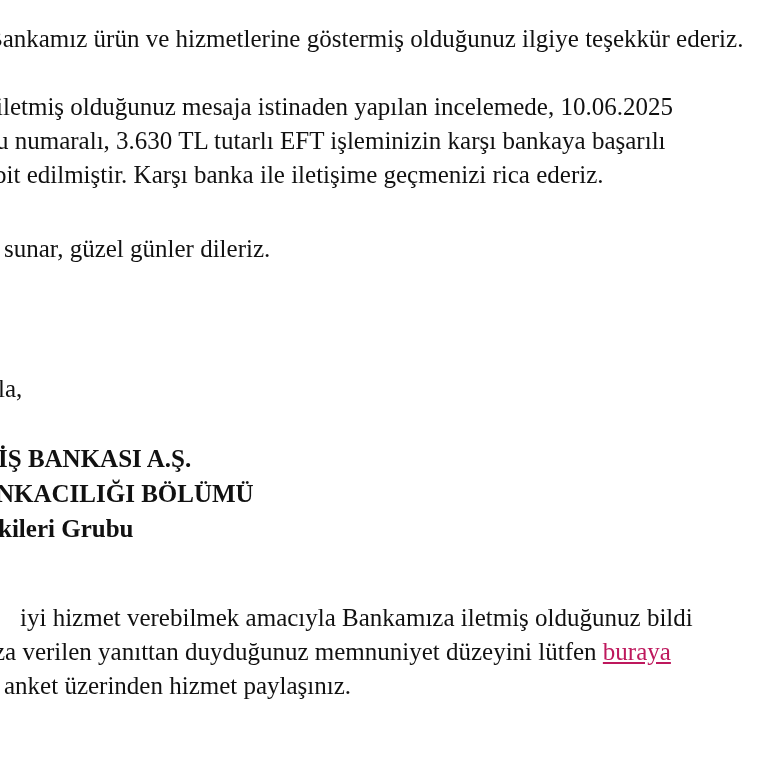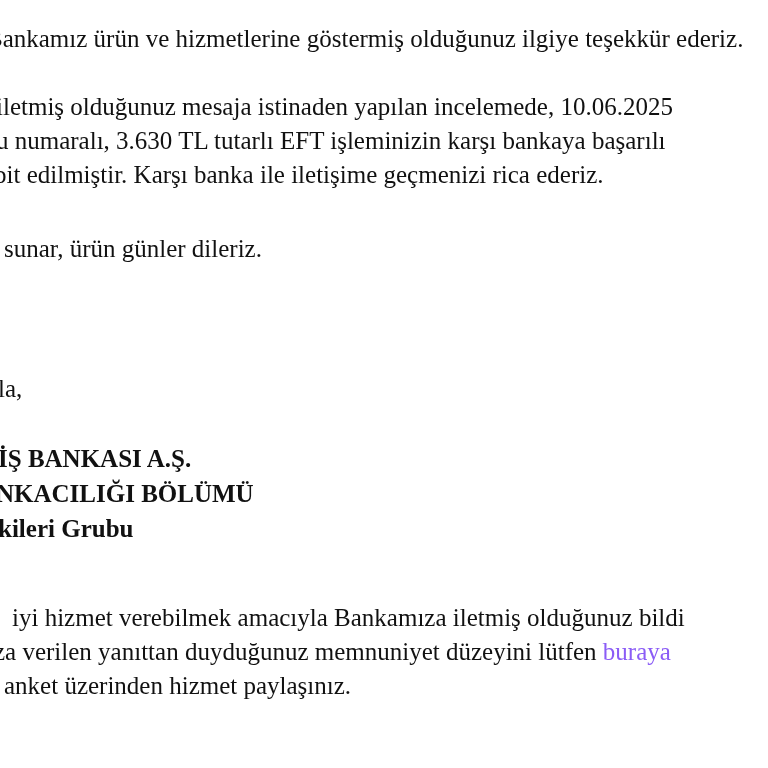--- a/index.html
+++ b/index.html
@@ -1,33 +1,33 @@
 <!DOCTYPE html>
 <html><head>
 <meta charset="utf-8">
 <style>
   html, body { margin:0; padding:0; }
   body { width:768px; height:768px; overflow:hidden; background:#ffffff; position:relative;
          font-family:"Liberation Serif", "DejaVu Serif", serif; color:#111; font-size:25px; }
   .line { position:absolute; white-space:nowrap; line-height:34px; }
   .bold { font-weight:bold; }
-  a.link { color:#8b5cf6; }
+  a.link { color:#be185d; text-decoration:underline; }
 </style>
 </head>
 <body>
 
 <div class="line" style="left:-14px; top:22px;"><span>Bankamız ürün ve hizmetlerine göstermiş olduğunuz ilgiye teşekkür ederiz.</span></div>
 
 <div class="line" style="left:-4px; top:90px;">iletmiş olduğunuz mesaja istinaden yapılan incelemede, 10.06.2025</div>
 <div class="line" style="left:-4px; top:124px;">u numaralı, 3.630 TL tutarlı EFT işleminizin karşı bankaya başarılı</div>
 <div class="line" style="left:-6px; top:158px;">pit edilmiştir. Karşı banka ile iletişime geçmenizi rica ederiz.</div>
 
-<div class="line" style="left:4px; top:232px;">sunar, ürün günler dileriz.</div>
+<div class="line" style="left:4px; top:232px;">sunar, güzel günler dileriz.</div>
 
 <div class="line" style="left:-2px; top:372px;">la,</div>
 
 <div class="line bold" style="left:-2px; top:442px;">İŞ BANKASI A.Ş.</div>
 <div class="line bold" style="left:-4px; top:477px;">NKACILIĞI BÖLÜMÜ</div>
 <div class="line bold" style="left:-2px; top:512px;">kileri Grubu</div>
 
-<div class="line" style="left:12px; top:601px;">iyi hizmet verebilmek amacıyla Bankamıza iletmiş olduğunuz bildi</div>
+<div class="line" style="left:20px; top:601px;">iyi hizmet verebilmek amacıyla Bankamıza iletmiş olduğunuz bildi</div>
 <div class="line" style="left:-6px; top:635px;"><span>za verilen yanıttan duyduğunuz memnuniyet düzeyini lütfen </span><a class="link">buraya</a></div>
 <div class="line" style="left:4px; top:669px;">anket üzerinden hizmet paylaşınız.</div>
 
 </body></html>

